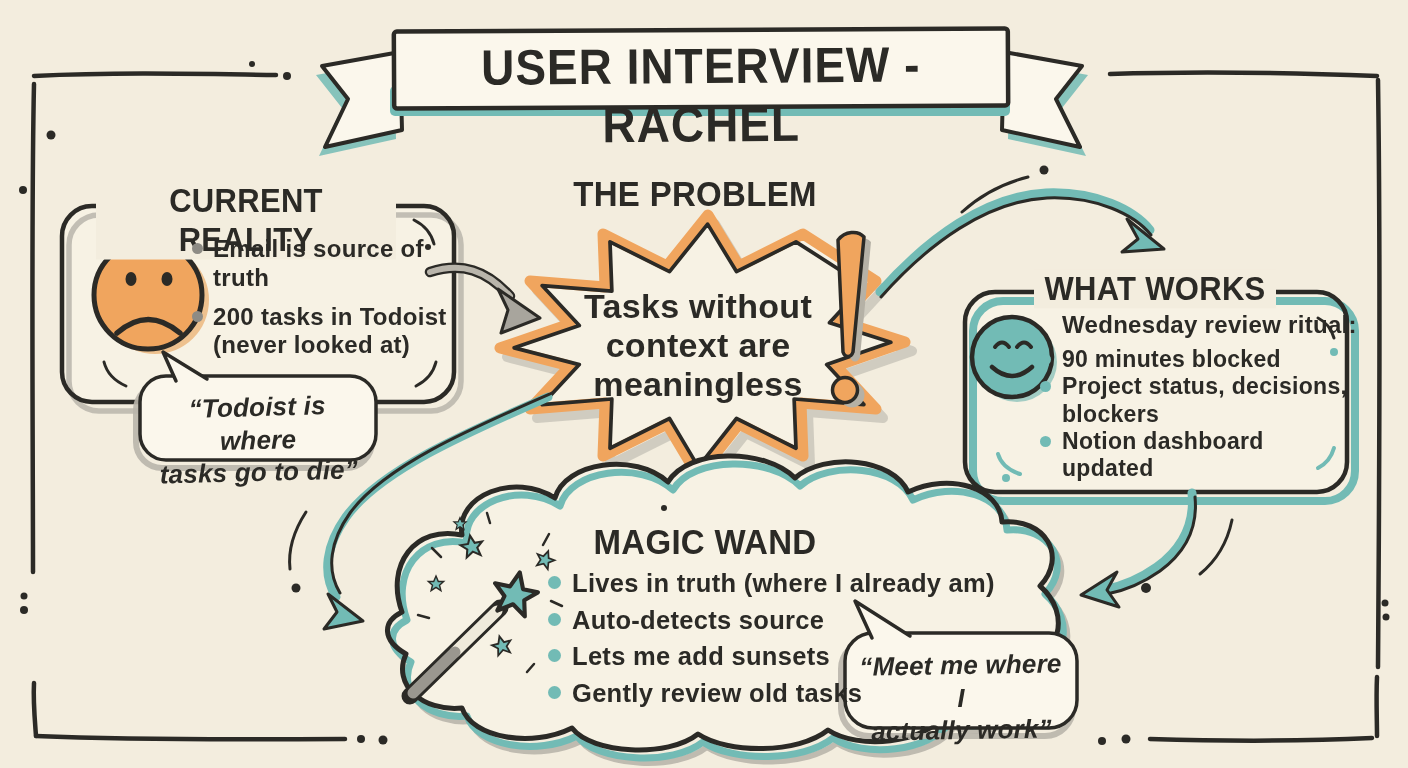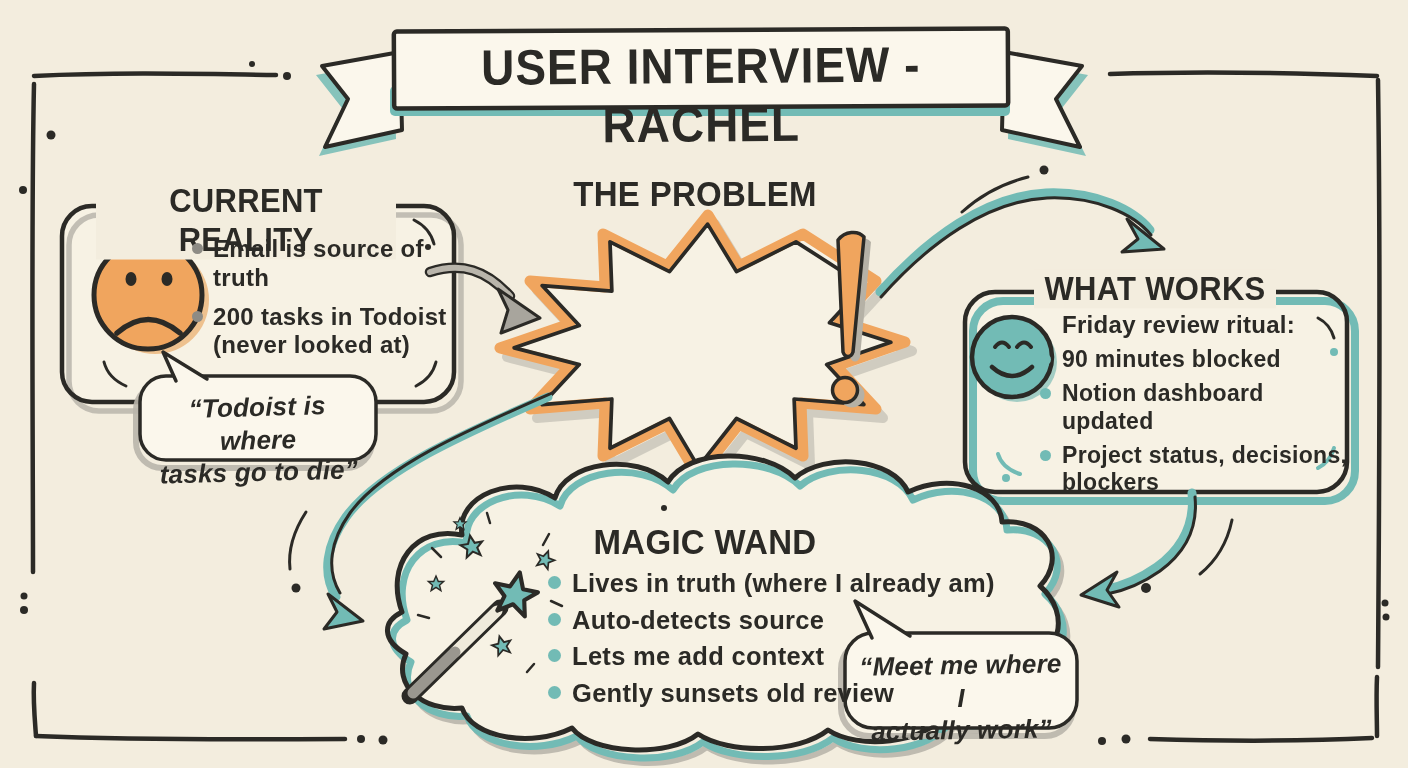--- a/index.html
+++ b/index.html
@@ -218,59 +218,64 @@
   </div>
 </div>
 
 <div class="txt italic center" style="left:152px;top:391px;width:212px;font-size:26px;line-height:1.25;transform:rotate(-1.5deg)">
   <div>“Todoist is where</div>
   <div>tasks go to die”</div>
 </div>
 
 <div class="txt center tall" style="left:545px;top:175px;width:300px;font-size:33px">THE PROBLEM</div>
 
+<div class="txt center" style="left:548px;top:287px;width:300px;font-size:34px;line-height:1.15">
+  <div>Tasks without</div>
+  <div>context are</div>
+  <div>meaningless</div>
+</div>
 
 <div class="txt center tall" style="left:1005px;top:271px;width:300px;font-size:31px">
   <span class="label-bg">WHAT WORKS</span>
 </div>
 
 <div class="txt" style="left:1040px;top:311px;width:318px;font-size:23px;line-height:1.18">
-  <div style="margin:0 0 7px 22px;font-size:24px">Friday review ritual:</div>
-  <div class="bullet-row" style="margin-bottom:7px">
+  <div style="margin:0 0 7px 22px;font-size:24px">Wednesday review ritual:</div>
+  <div class="bullet-row" style="">
     <span class="bdot teal" style="width:11px;height:11px;margin:8px 11px 0 0"></span>
     <span>90 minutes blocked</span>
+  </div>
+  <div class="bullet-row">
+    <span class="bdot teal" style="width:11px;height:11px;margin:8px 11px 0 0"></span>
+    <span>Project status, decisions, blockers</span>
   </div>
   <div class="bullet-row" style="margin-bottom:7px">
     <span class="bdot teal" style="width:11px;height:11px;margin:8px 11px 0 0"></span>
     <span>Notion dashboard updated</span>
   </div>
-  <div class="bullet-row">
-    <span class="bdot teal" style="width:11px;height:11px;margin:8px 11px 0 0"></span>
-    <span>Project status, decisions, blockers</span>
-  </div>
 </div>
 
 <div class="txt center tall" style="left:555px;top:523px;width:300px;font-size:33px">MAGIC WAND</div>
 
 <div class="txt" style="left:548px;top:568px;width:480px;font-size:25.5px;line-height:1.2">
   <div class="bullet-row" style="margin-bottom:6px">
     <span class="bdot teal" style="width:13px;height:13px;margin:8px 11px 0 0"></span>
     <span>Lives in truth (where I already am)</span>
   </div>
   <div class="bullet-row" style="margin-bottom:6px">
     <span class="bdot teal" style="width:13px;height:13px;margin:8px 11px 0 0"></span>
     <span>Auto-detects source</span>
   </div>
   <div class="bullet-row" style="margin-bottom:6px">
     <span class="bdot teal" style="width:13px;height:13px;margin:8px 11px 0 0"></span>
-    <span>Lets me add context</span>
+    <span>Lets me add sunsets</span>
   </div>
   <div class="bullet-row">
     <span class="bdot teal" style="width:13px;height:13px;margin:8px 11px 0 0"></span>
-    <span>Gently sunsets old review</span>
+    <span>Gently review old tasks</span>
   </div>
 </div>
 
 <div class="txt italic center" style="left:853px;top:649px;width:216px;font-size:26px;line-height:1.25;transform:rotate(-1deg)">
   <div>“Meet me where I</div>
   <div>actually work”</div>
 </div>
 
 </div>
 

